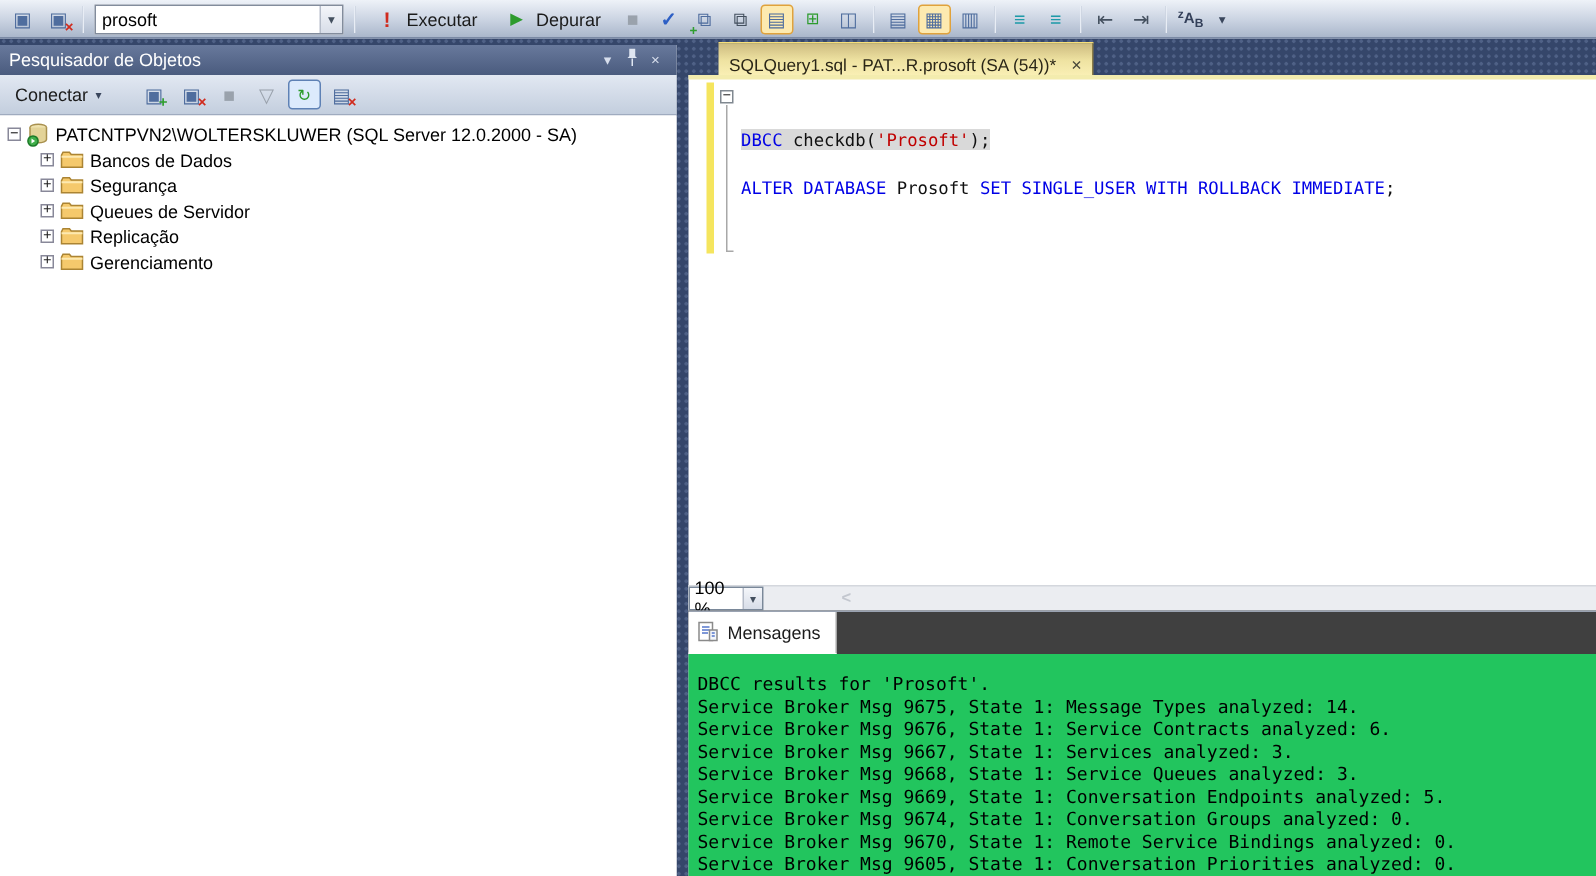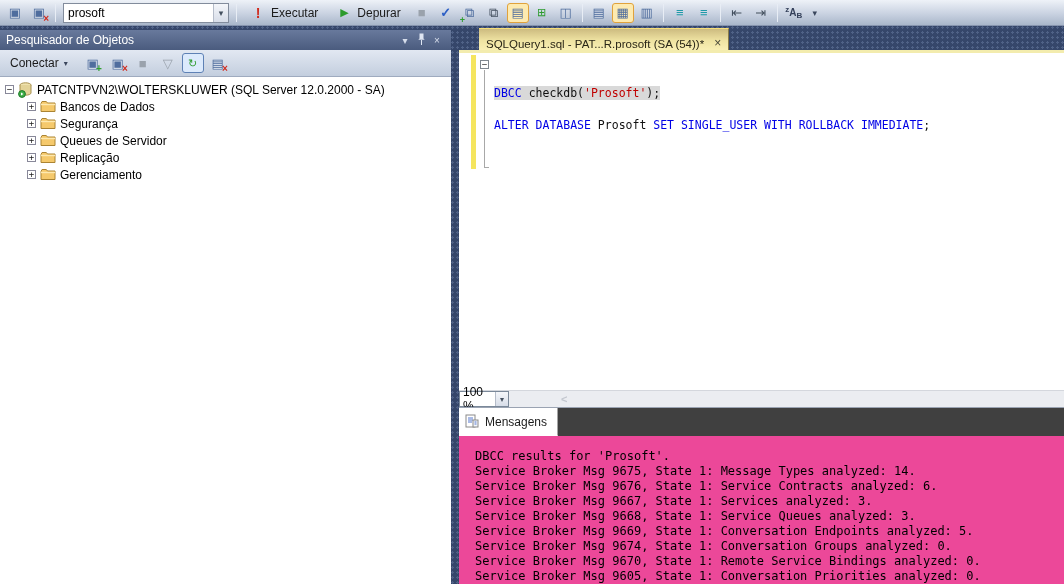--- a/index.html
+++ b/index.html
@@ -67,21 +67,21 @@
     background:#fff; display:flex; flex-direction:column;
   }
   #oe-titlebar {
     height:20px; background:linear-gradient(#68799c, #4a5b7e);
     color:#fff; display:flex; align-items:center; padding:0 6px; flex:0 0 auto;
   }
   #oe-title { flex:1; font-size:12px; }
   .oe-cap { width:16px; text-align:center; color:#d7deec; font-size:10px; cursor:default; }
   #oe-toolbar {
     height:27px; background:linear-gradient(#e2e8f2,#c3cede);
-    border-bottom:1px solid #9fabbf; display:flex; align-items:center; padding:0 6px; gap:10px; flex:0 0 auto;
+    border-bottom:1px solid #9fabbf; display:flex; align-items:center; padding:0 6px; gap:20px; flex:0 0 auto;
   }
   #connect-button { display:inline-flex; align-items:center; gap:5px; padding:0 4px; height:21px; }
   #connect-button .tb-label { color:#1b1b1b; }
   #connect-button .dd { font-size:8px; color:#3a465c; }
   #oe-tree { flex:1; background:#fff; padding-top:4px; overflow:hidden; }
   .tree-row { height:17px; display:flex; align-items:center; gap:4px; padding-left:5px; white-space:nowrap; }
   .tree-row.child { padding-left:27px; }
   .expand-box {
     width:9px; height:9px; border:1px solid #889; background:#fff; flex:0 0 auto;
     display:inline-flex; align-items:center; justify-content:center;
@@ -132,21 +132,21 @@
 
   #results-header {
     height:29px; background:#404040; border-top:1px solid #9aa3b2;
     display:flex; align-items:flex-start; flex:0 0 auto;
   }
   #messages-tab {
     height:28px; display:inline-flex; align-items:center; gap:6px; padding:0 10px 0 6px;
     border-right:1px solid #a5a5a5; border-bottom:1px solid #fff; background:#fff; font-size:12px; color:#1b1b1b;
   }
   #messages-body {
-    flex:1; background:#ec4899; padding:13px 0 0 16px; overflow:hidden;
+    flex:1; background:#22c55e; padding:13px 0 0 6px; overflow:hidden;
     font-family:"DejaVu Sans Mono", monospace; font-size:12px; color:#000;
   }
   .msg-line { height:15px; line-height:15px; white-space:pre; }
 </style>
 </head>
 <body>
 
 <div id="toolbar-top">
     <span class="tbicon  n-connect-icon">▣</span>
     <span class="tbicon  n-change-connection-icon">▣</span>

